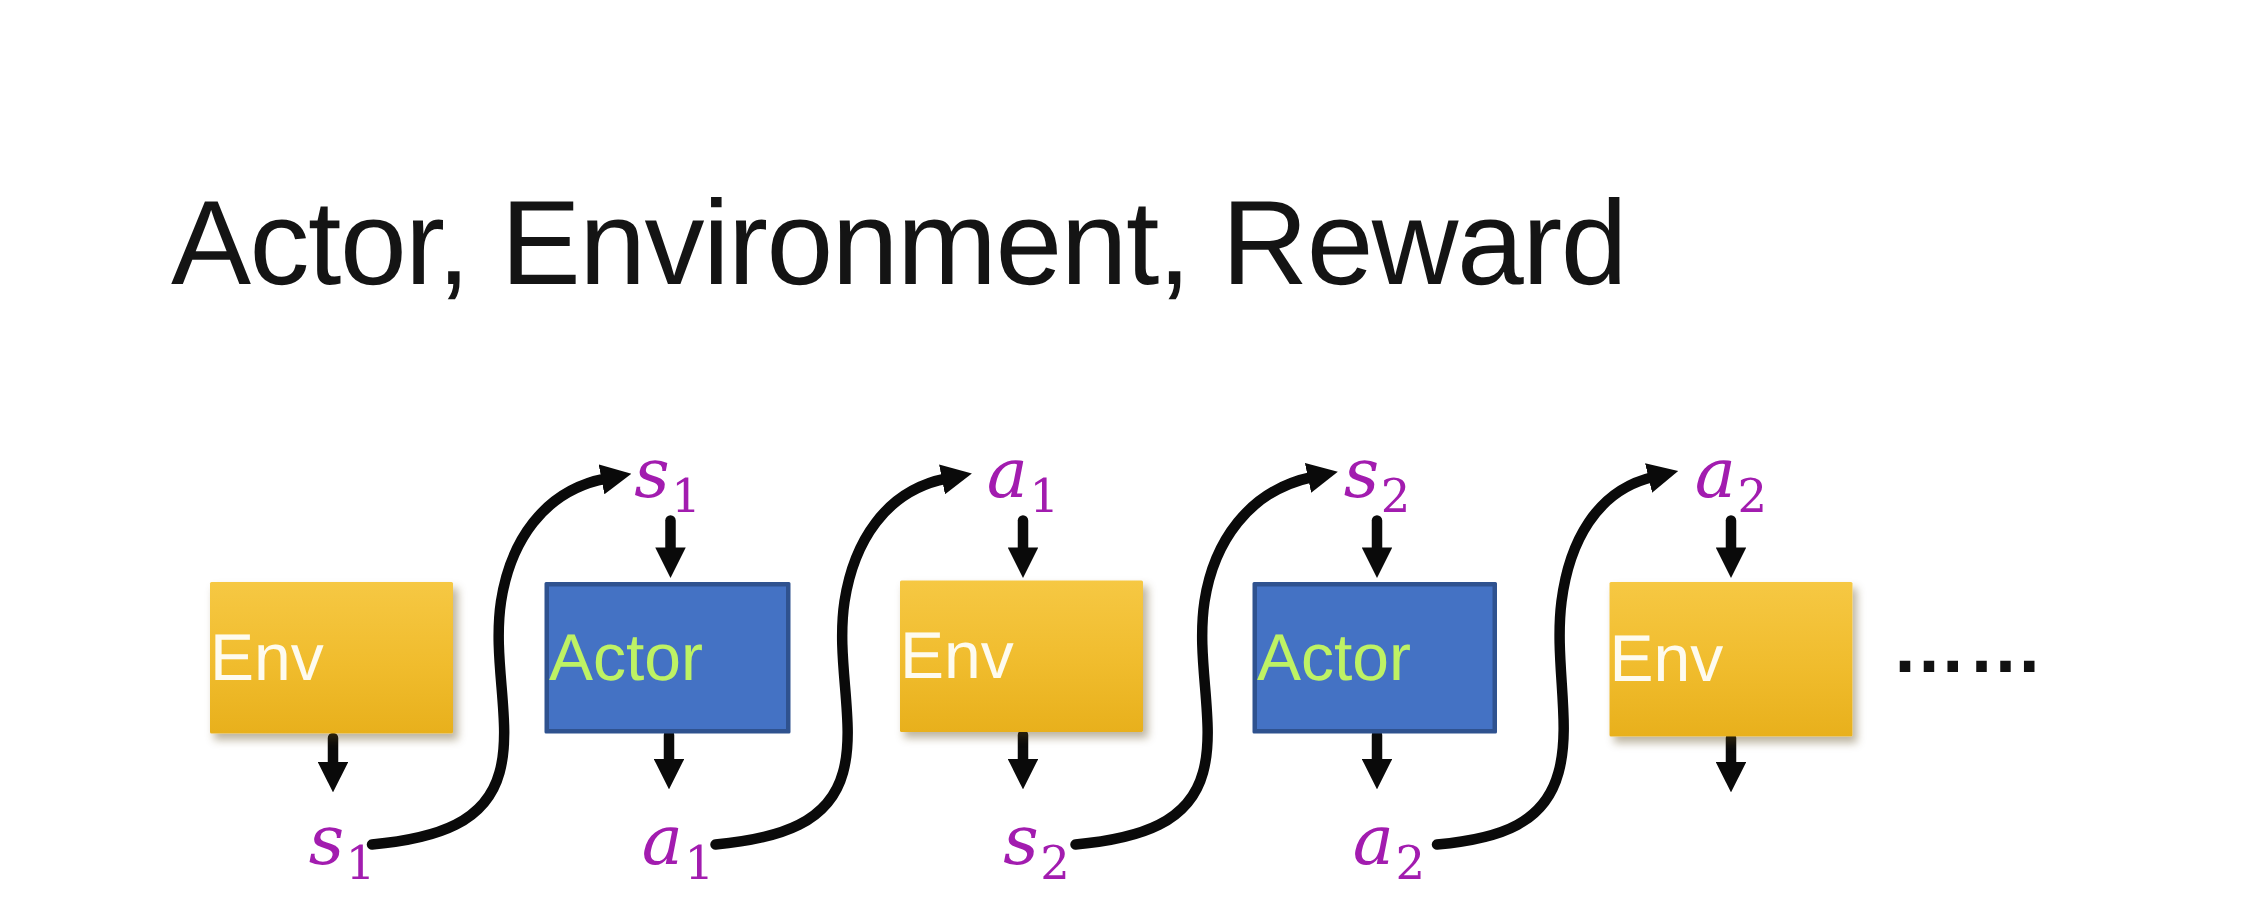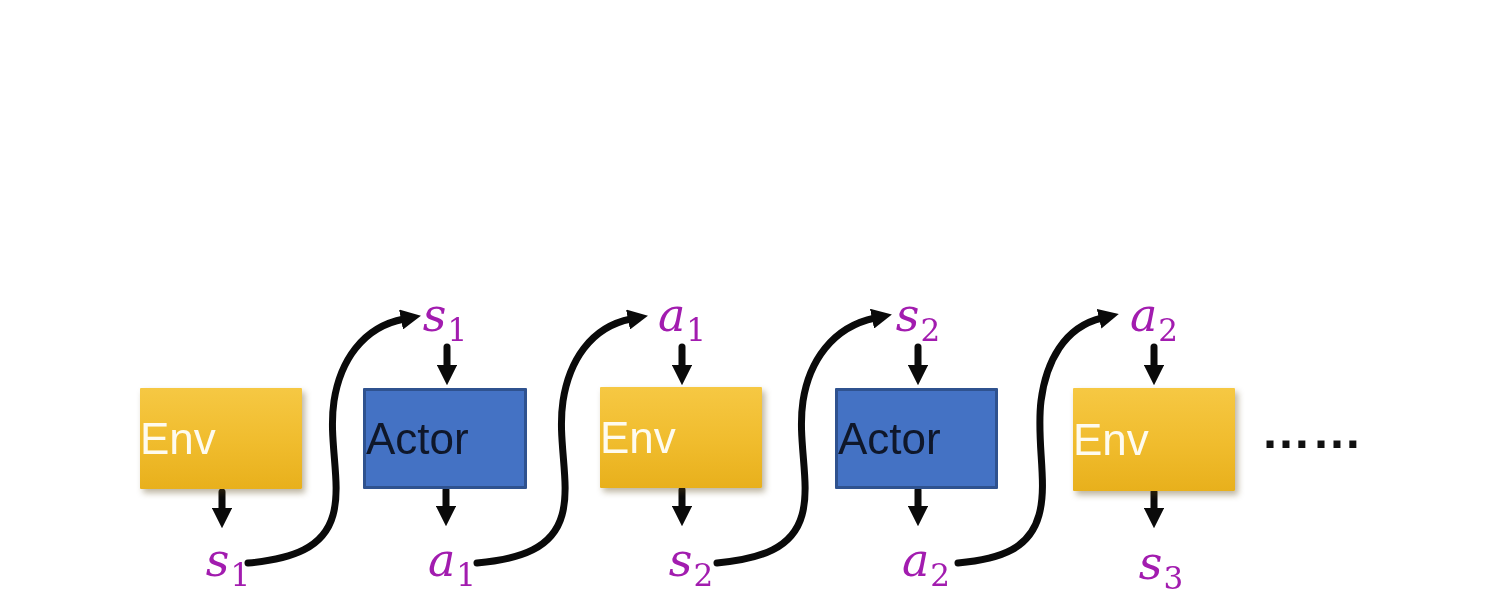--- a/index.html
+++ b/index.html
@@ -18,21 +18,21 @@
     font-size:44px; line-height:1; border-radius:1px;
   }
   .box.env {
     background:linear-gradient(180deg, var(--env-top) 0%, var(--env-mid) 55%, var(--env-bottom) 100%);
     color:var(--env-text);
     box-shadow:3px 4px 6px rgba(90,70,20,0.40);
   }
   .box.actor {
     background:var(--actor-fill);
     border:3px solid var(--actor-border);
-    color:#0f172a;
+    color:#bef264;
   }
   .mlabel {
     position:absolute; width:140px; text-align:center;
     font-family:"DejaVu Serif", serif; font-style:italic;
     font-size:46px; line-height:1; color:#a21caf; white-space:nowrap;
   }
   .mlabel .sub {
     font-style:normal; font-size:31px; position:relative; top:10px; margin-left:1px;
   }
   .dots {
@@ -43,20 +43,21 @@
   svg.arrows { position:absolute; left:0; top:0; }
   svg.arrows path.curve, svg.arrows line.varrow {
     stroke:#0a0a0a; stroke-width:7; fill:none; stroke-linecap:round;
   }
 </style>
 </head>
 <body>
 
 <div class="slide">
 
+  <div class="title">Actor, Environment, Reward</div>
 
   <svg class="arrows" width="1500" height="608" viewBox="0 0 1500 608" aria-hidden="true">
     <defs>
       <marker id="ah" viewBox="0 0 10 10" refX="1.5" refY="5" markerWidth="2.9" markerHeight="2.9" orient="auto">
         <path d="M0 0 L10 5 L0 10 z" fill="#0a0a0a"></path>
       </marker>
     </defs>
 
     <line class="varrow" x1="447" y1="347" x2="447" y2="368" marker-end="url(#ah)"></line>
     <line class="varrow" x1="682" y1="347" x2="682" y2="368" marker-end="url(#ah)"></line>
@@ -93,17 +94,16 @@
 
   <div class="mlabel" style="left:375px;  top:292px;"><span>s</span><span class="sub">1</span></div>
   <div class="mlabel" style="left:612px;  top:292px;"><span>a</span><span class="sub">1</span></div>
   <div class="mlabel" style="left:848px;  top:292px;"><span>s</span><span class="sub">2</span></div>
   <div class="mlabel" style="left:1084px; top:292px;"><span>a</span><span class="sub">2</span></div>
 
   <div class="mlabel" style="left:158px;  top:537px;"><span>s</span><span class="sub">1</span></div>
   <div class="mlabel" style="left:382px;  top:537px;"><span>a</span><span class="sub">1</span></div>
   <div class="mlabel" style="left:621px;  top:537px;"><span>s</span><span class="sub">2</span></div>
   <div class="mlabel" style="left:856px;  top:537px;"><span>a</span><span class="sub">2</span></div>
-  <div class="mlabel" style="left:1091px; top:540px;"><span>s</span><span class="sub">3</span></div>
 
   <div class="dots">……</div>
 
 </div>
 
 </body></html>

